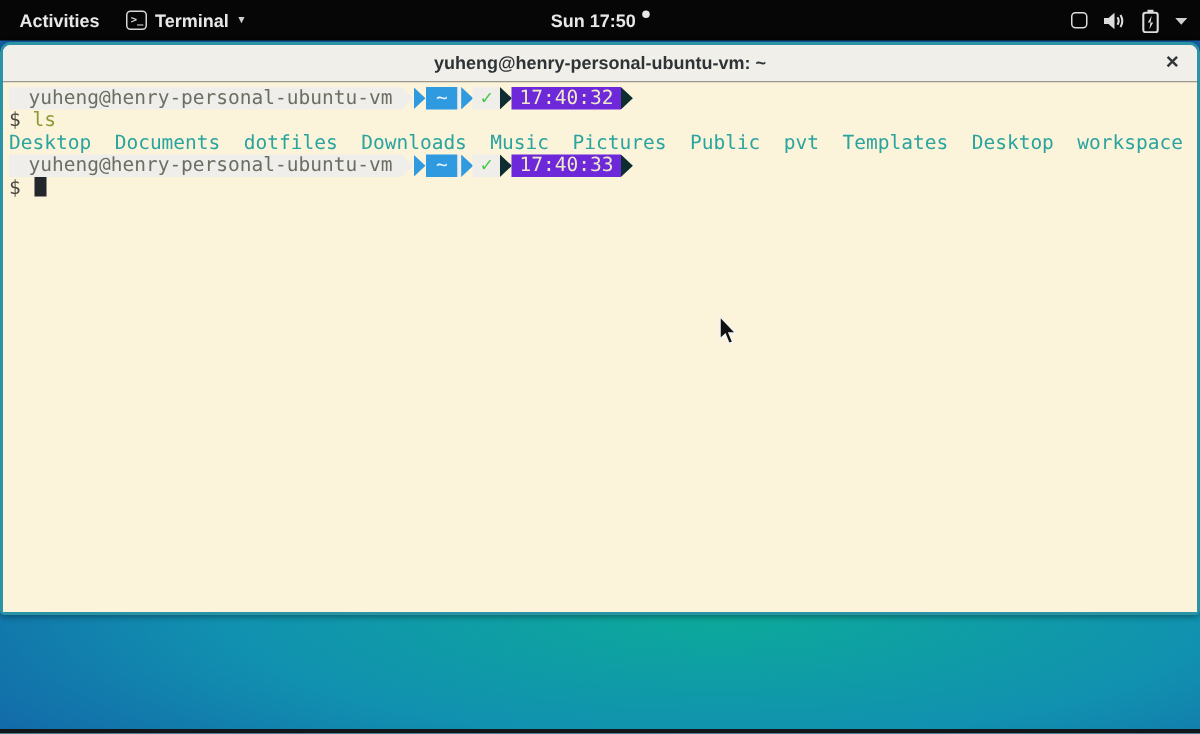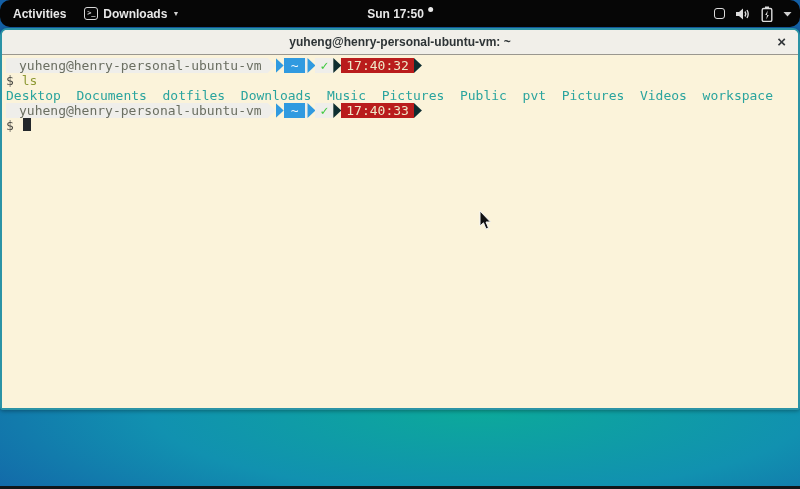--- a/index.html
+++ b/index.html
@@ -12,21 +12,21 @@
     background:radial-gradient(ellipse 75% 190% at 60% 0%, #0caa9a 0%, #1191b0 55%, #1365a8 100%);
   }
   .desktop-bottom-strip {
     position:absolute; left:0; bottom:0; width:100%; height:3px; background:#10161a;
   }
 
   
   .topbar {
     position:absolute; left:0; top:0; width:800px; height:27px;
     background:#060606; color:#e8e8e8; display:flex; align-items:center;
-    font-size:12px; font-weight:bold;border-radius:10px;
+    font-size:12px; font-weight:bold;
   }
   .topbar-left { display:flex; align-items:center; gap:6px; padding-left:9px; }
   .activities { padding:2px 4px; cursor:pointer; }
   .appmenu { display:flex; align-items:center; gap:5px; margin-left:8px; cursor:pointer; }
   .term-icon {
     width:14px; height:13px; border:1px solid #d8d8d8; border-radius:3px;
     font-family:"DejaVu Sans Mono", monospace; font-size:7px; line-height:10px;
     color:#d8d8d8; text-align:center; font-weight:bold;
   }
   .caret { font-size:7px; color:#cfcfcf; }
@@ -66,21 +66,21 @@
   }
   .t-line { height:15px; white-space:pre; display:flex; align-items:stretch; }
 
   
   .p-strip { display:inline-flex; align-items:center; background:#efeeea; }
   .p-user { color:#6b6f62; padding:0 6px 0 13px; background:#efeeea; }
   .arr { width:8px; align-self:stretch; flex:0 0 8px; }
   .arr-blue { background:#309ae0; clip-path:polygon(0 0,100% 50%,0 100%); }
   .arr-dark { background:#0e2d30; clip-path:polygon(0 0,100% 50%,0 100%); }
   .seg-blue { background:#309ae0; color:#eef6fd; padding:0 7px; }
-  .seg-dark { background:#b91c1c; color:#efe8c8; padding:0 5px; }
+  .seg-dark { background:#6d28d9; color:#efe8c8; padding:0 5px; }
   .check { color:#3ec93e; background:#efeeea; padding:0 5px; font-weight:bold; }
   .gap2 { width:2px; background:#efeeea; }
 
   .prompt-symbol { color:#4a4a44; }
   .cmd-text { color:#8f9a35;text-align:right; }
   .dir-list { color:#2aa49e; white-space:pre; }
   .block-cursor {
     display:inline-block; width:8px; height:13px; background:#23272b;
     vertical-align:-2px; margin-left:1px;
   }
@@ -93,21 +93,21 @@
 
 <div class="desktop">
   <div class="desktop-bottom-strip"></div>
 </div>
 
 <div class="topbar">
   <div class="topbar-left">
     <span class="activities">Activities</span>
     <span class="appmenu">
       <span class="term-icon">&gt;_</span>
-      <span>Downloads</span>
+      <span>Terminal</span>
       <span class="caret">▼</span>
     </span>
   </div>
   <div class="topbar-center">
     <span>Sun 17:50</span>
     <span class="notif-dot"></span>
   </div>
   <div class="topbar-right">
     <span class="sq-icon"></span>
     <svg class="icon-svg" width="16" height="14" viewBox="0 0 16 14">
@@ -148,21 +148,21 @@
       <span class="arr arr-dark"></span>
     </div>
 
     <div class="t-line">
       <span class="prompt-symbol">$</span>
       <span>&nbsp;</span>
       <span class="cmd-text">ls</span>
     </div>
 
     <div class="t-line">
-      <span class="dir-list">Desktop  Documents  dotfiles  Downloads  Music  Pictures  Public  pvt  Pictures  Videos  workspace</span>
+      <span class="dir-list">Desktop  Documents  dotfiles  Downloads  Music  Pictures  Public  pvt  Templates  Desktop  workspace</span>
     </div>
 
     <div class="t-line">
       <span class="p-strip">
         <span class="p-user">yuheng@henry-personal-ubuntu-vm</span>
       </span>
       <span class="arr arr-blue" style="background:#efeeea"></span>
       <span class="arr arr-blue"></span>
       <span class="seg-blue">~</span>
       <span class="gap2"></span>

